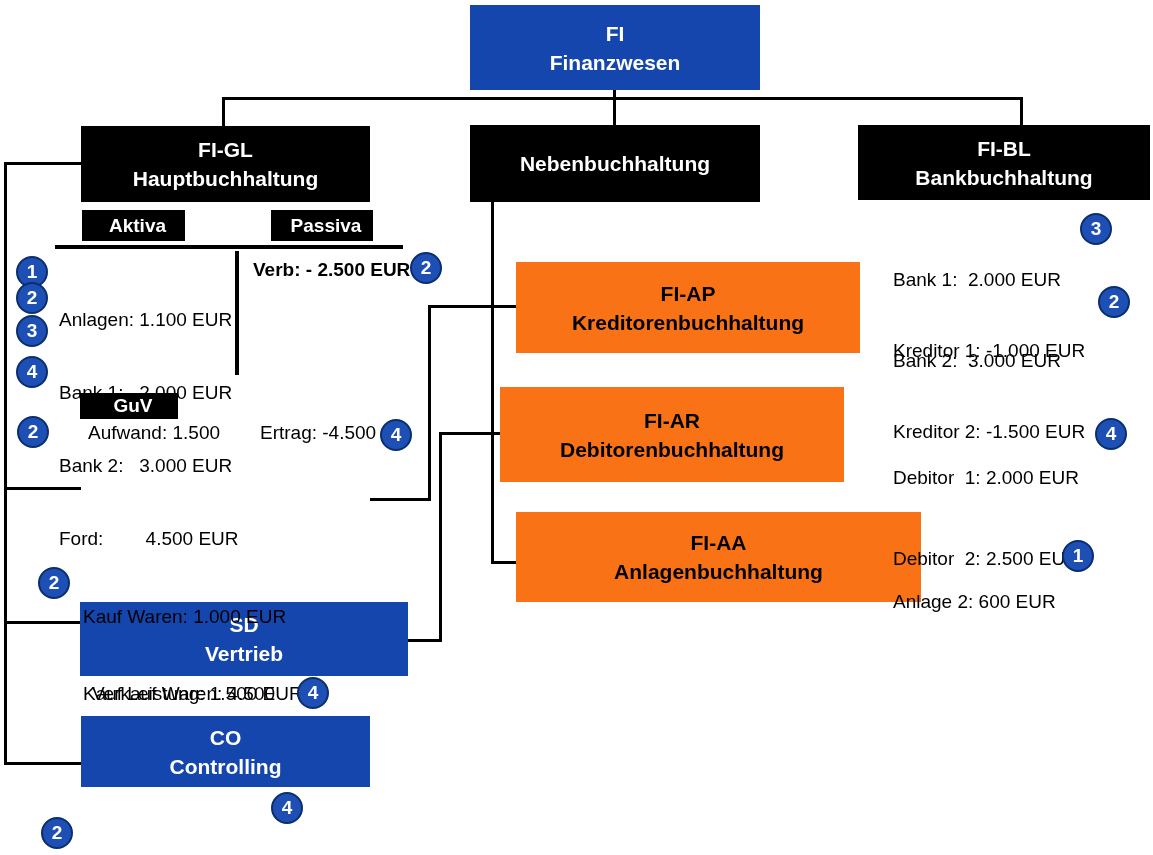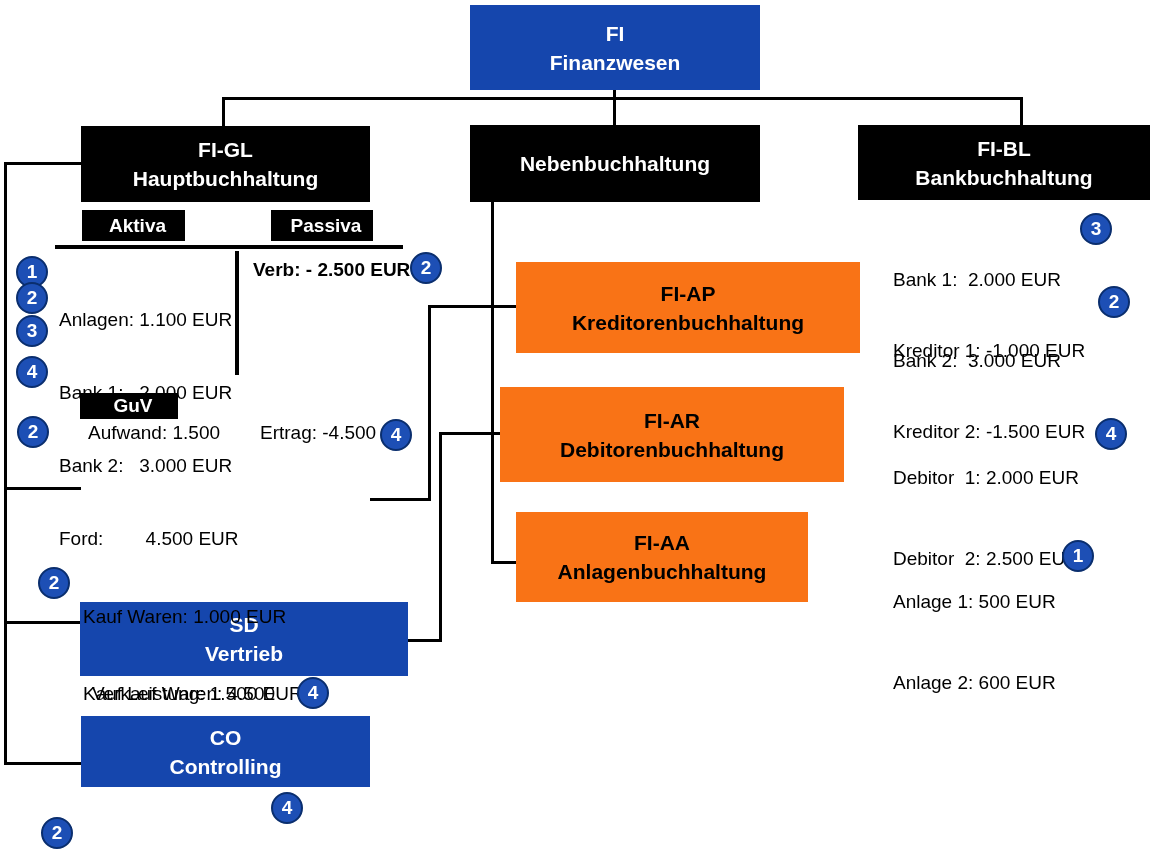--- a/index.html
+++ b/index.html
@@ -73,21 +73,21 @@
   <div class="box gray" style="left:516px;top:262px;width:344px;height:91px;">
     <span class="l1">FI-AP</span>
     <span class="l2">Kreditorenbuchhaltung</span>
   </div>
 
   <div class="box gray" style="left:500px;top:387px;width:344px;height:95px;text-align:right;">
     <span class="l1">FI-AR</span>
     <span class="l2">Debitorenbuchhaltung</span>
   </div>
 
-  <div class="box gray" style="left:516px;top:512px;width:292px;height:90px;">
+  <div class="box gray" style="left:516px;top:512px;width:405px;height:90px;">
     <span class="l1">FI-AA</span>
     <span class="l2">Anlagenbuchhaltung</span>
   </div>
 
 
   <div class="box blue" style="left:80px;top:602px;width:328px;height:74px;">
     <span class="l1">SD</span>
     <span class="l2">Vertrieb</span>
   </div>
 
@@ -132,21 +132,20 @@
   </div>
   <div class="entry" style="left:893px;top:283px;line-height:27px;">
     <div>Kreditor 1: -1.000 EUR</div>
     <div>Kreditor 2: -1.500 EUR</div>
   </div>
   <div class="entry" style="left:893px;top:410px;line-height:27px;">
     <div>Debitor  1: 2.000 EUR</div>
     <div>Debitor  2: 2.500 EUR</div>
   </div>
   <div class="entry" style="left:893px;top:534px;line-height:27px;">
-    <div>Anlage 1: 500 EUR</div>
     <div>Anlage 2: 600 EUR</div>
   </div>
 
   <div class="marker" style="left:16px;top:256px;">1</div>
   <div class="marker" style="left:16px;top:282px;">2</div>
   <div class="marker" style="left:16px;top:315px;">3</div>
   <div class="marker" style="left:16px;top:356px;">4</div>
   <div class="marker" style="left:410px;top:252px;">2</div>
   <div class="marker" style="left:17px;top:416px;">2</div>
   <div class="marker" style="left:380px;top:419px;">4</div>

